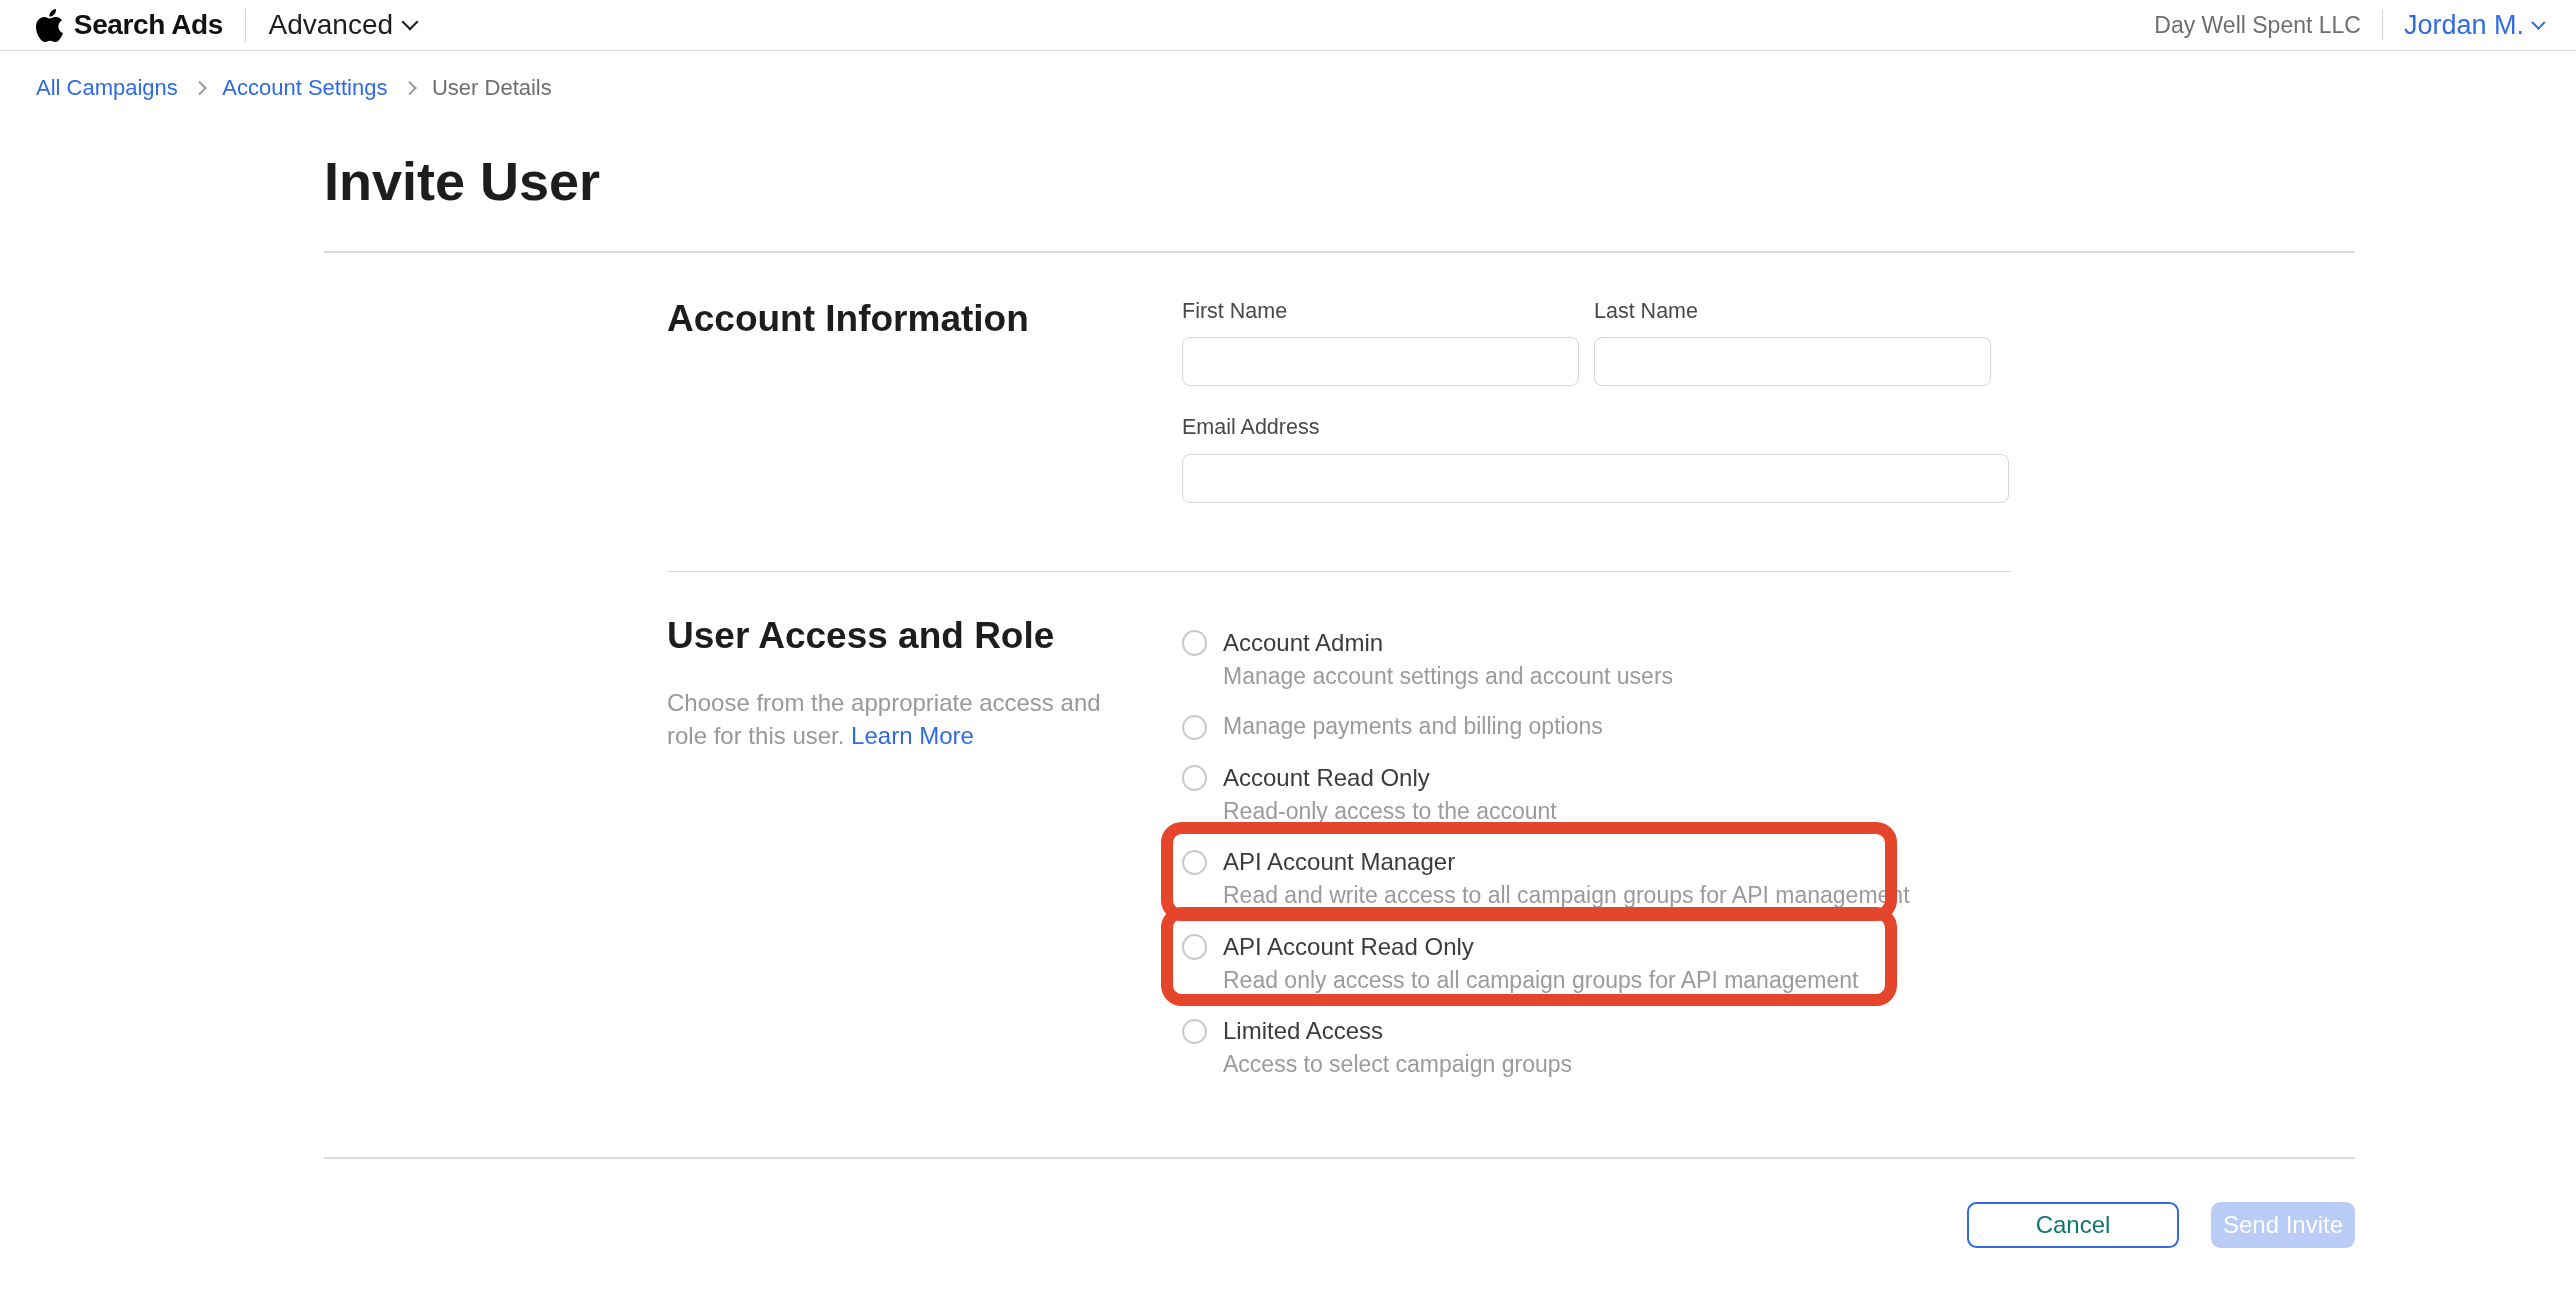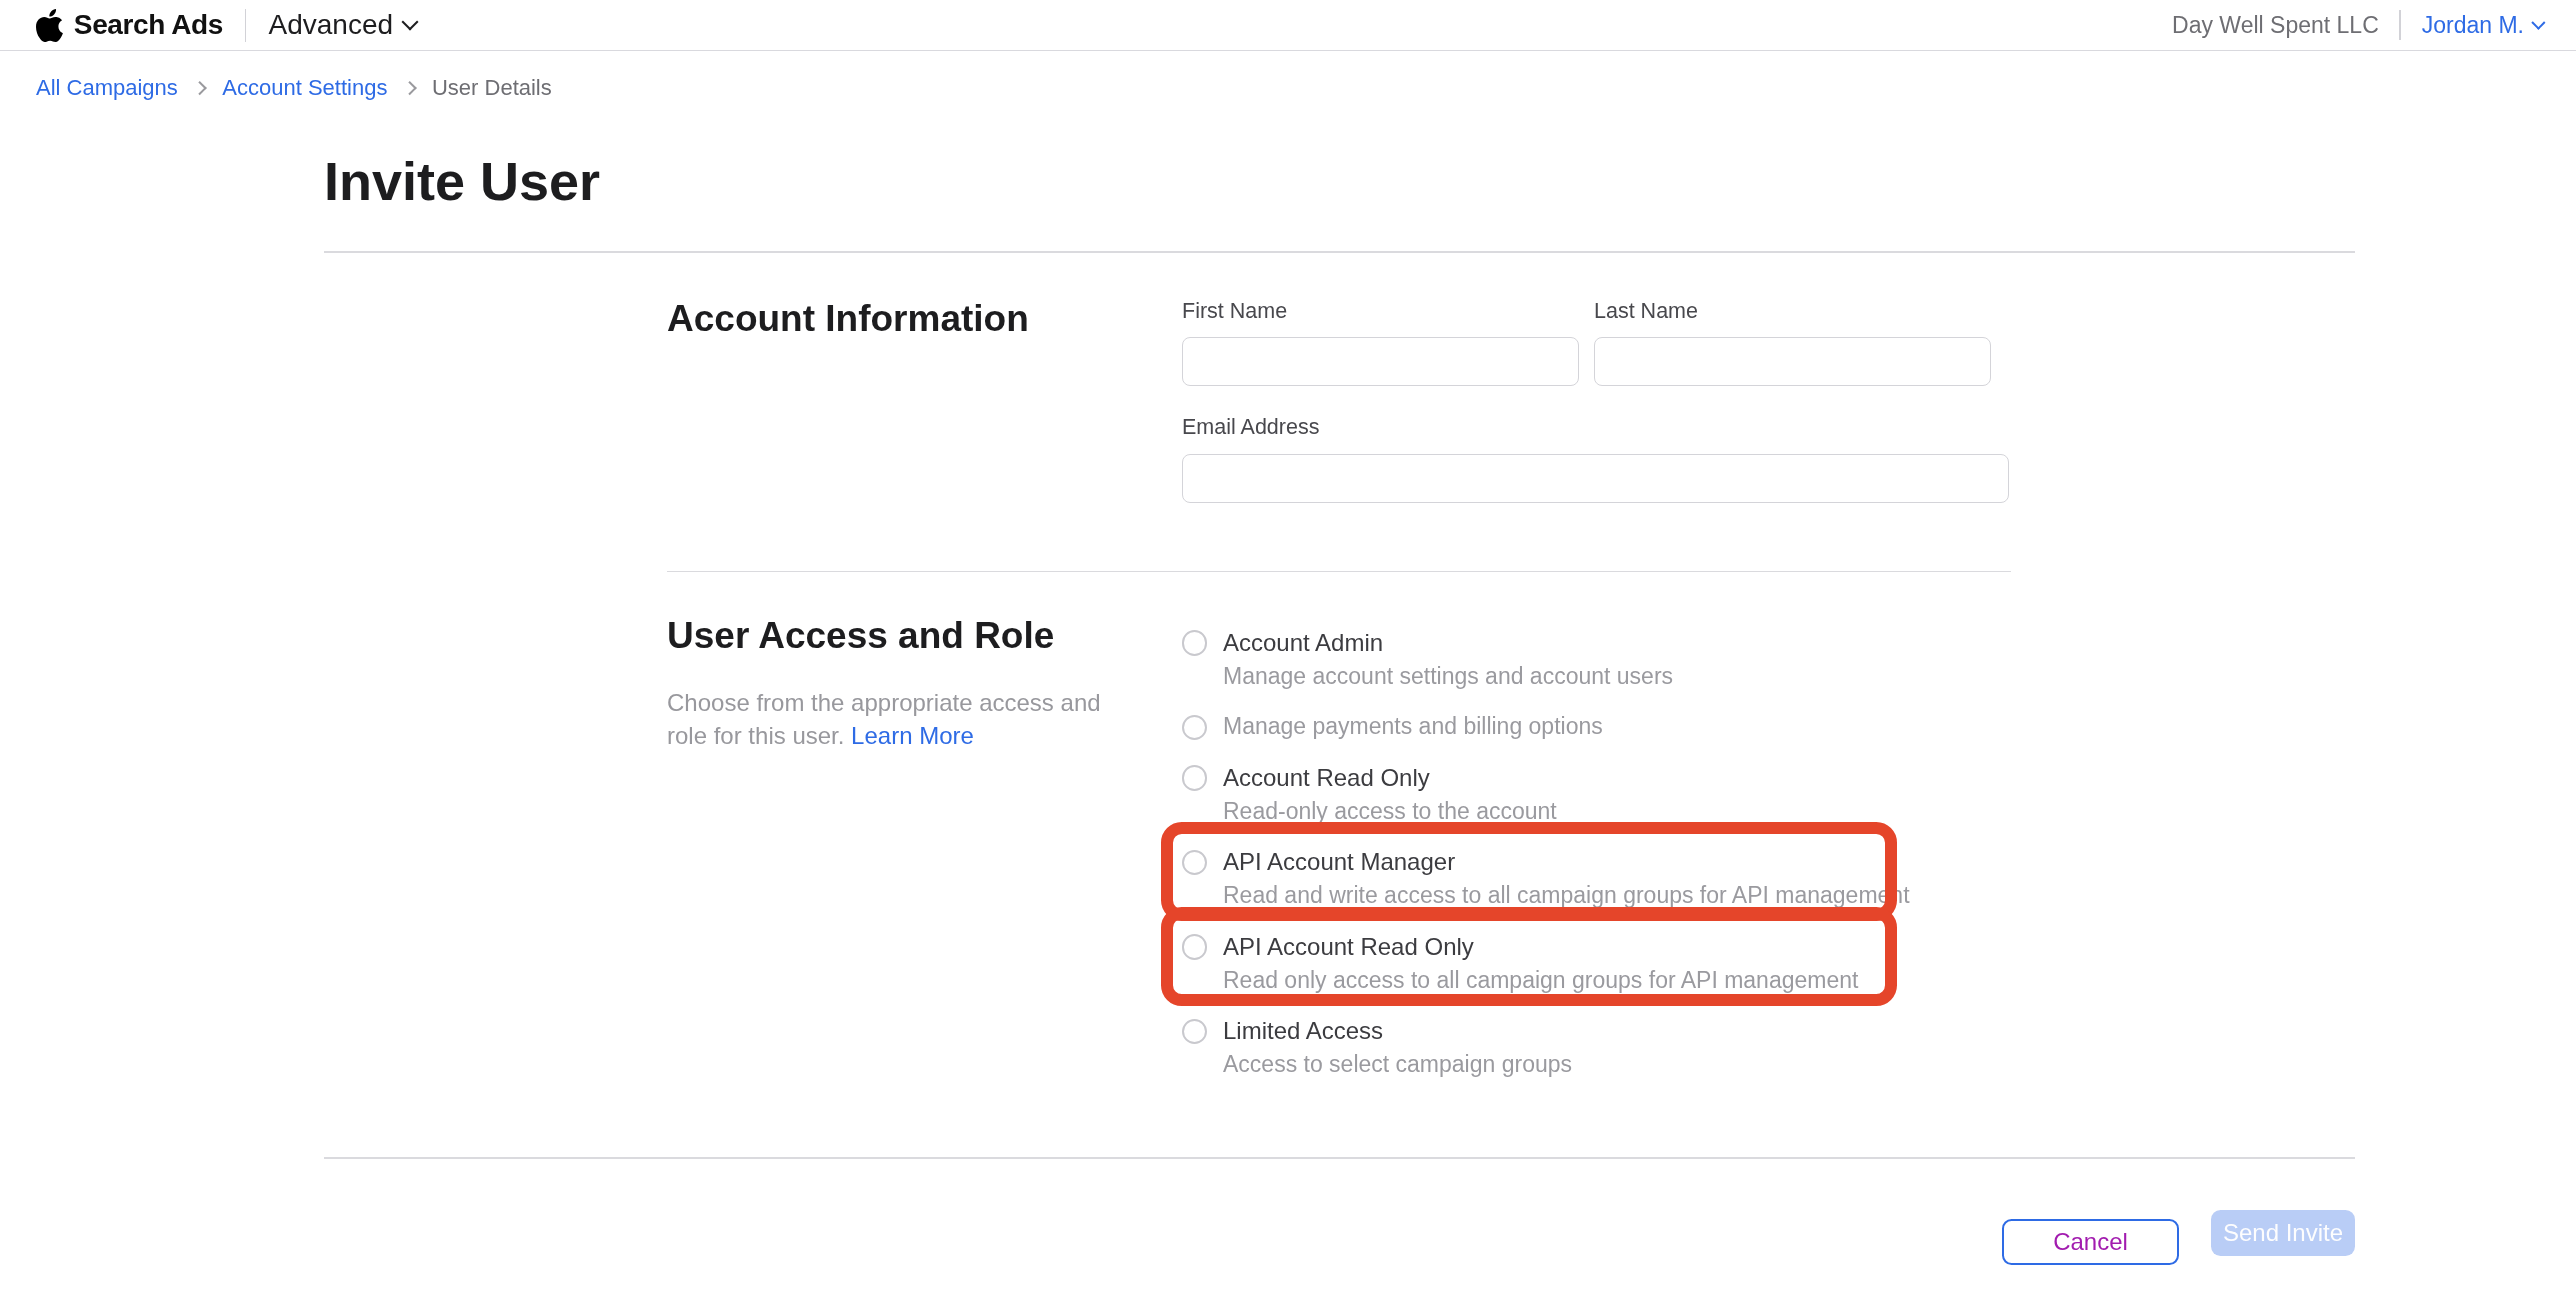--- a/index.html
+++ b/index.html
@@ -21,21 +21,21 @@
   .brand { display: flex; align-items: center; cursor: pointer; }
   .apple-logo svg { height: 33px; width: auto; display: block; fill: #000; }
   .brand-name { font-size: 28px; font-weight: 700; margin-left: 11px; letter-spacing: -0.4px; color: #111; text-align: center; }
   .vdiv { width: 1.6px; height: 33px; background: #d2d2d7; margin: 0 22px; }
   .vdiv-sm { width: 1.6px; height: 30px; background: #d2d2d7; margin: 0 20.7px; }
   .product-switcher { display: flex; align-items: center; font-size: 28px; font-weight: 400; color: #1d1d1f; cursor: pointer; }
   .chev { display: inline-block; border-style: solid; transform: rotate(135deg); }
   .chev-down-dark { width: 12px; height: 12px; border-color: #1d1d1f; border-width: 2.4px 2.4px 0 0; margin-left: 11px; margin-top: -6.4px; }
   .chev-down-blue { width: 9.5px; height: 9.5px; border-color: #2e6be5; border-width: 2px 2px 0 0; margin-left: 9.5px; margin-top: -4.8px; }
   .org-name { font-size: 23px; color: #6e6e73; }
-  .user-menu { display: flex; align-items: center; font-size: 23px; color: #2e6be5; cursor: pointer; }
+  .user-menu { display: flex; align-items: center; font-size: 27px; color: #2e6be5; cursor: pointer; }
 
   
   .breadcrumb { display: flex; align-items: center; margin: 24px 0 0 36px; font-size: 22px; }
   .breadcrumb a { color: #2e6be5; }
   .crumb-sep { width: 9.5px; height: 9.5px; border: solid #9a9a9e; border-width: 2px 2px 0 0; transform: rotate(45deg); display: inline-block; margin: 0 17.5px; }
   .crumb-current { color: #6e6e73; }
 
   
   .main { width: 2031px; margin-left: 324px; }
   .page-title { font-size: 54px; font-weight: 700; line-height: 59px; margin-top: 51px; color: #1d1d1f; }
@@ -73,21 +73,21 @@
   .radio-label { font-size: 24px; line-height: 30px; color: #3c3c40; margin-top: 11px; }
   .radio-desc { font-size: 23px; line-height: 29px; color: #9a9a9f; margin-top: 4px; }
   .hl-rect {
     position: absolute; left: -21.5px; top: -25px; width: 736px; height: 99px;
     border: 12px solid #e5452a; border-radius: 20.7px; pointer-events: none; z-index: 5;
   }
 
   
   .footer-actions { display: flex; justify-content: flex-end; align-items: center; gap: 32px; margin-top: 43px; }
   .btn { height: 46px; border-radius: 9.5px; font-size: 24px; display: flex; align-items: center; justify-content: center; font-family: "Liberation Sans", sans-serif; cursor: pointer; }
-  .btn-cancel { width: 177px; background: #fff; border: 2px solid #2e6be5; color: #a21caf; margin-top: 17px; }
+  .btn-cancel { width: 212px; background: #fff; border: 2px solid #2e6be5; color: #0f766e; }
   .btn-send { width: 144px; background: #b9cdf6; border: none; color: #fdfdfe; cursor: default; }
 </style>
 </head>
 <body>
 
 <header class="topnav">
   <div class="topnav-left">
     <div class="brand">
       <span class="apple-logo">
         <svg viewBox="0 0 814 1000" xmlns="http://www.w3.org/2000/svg">

